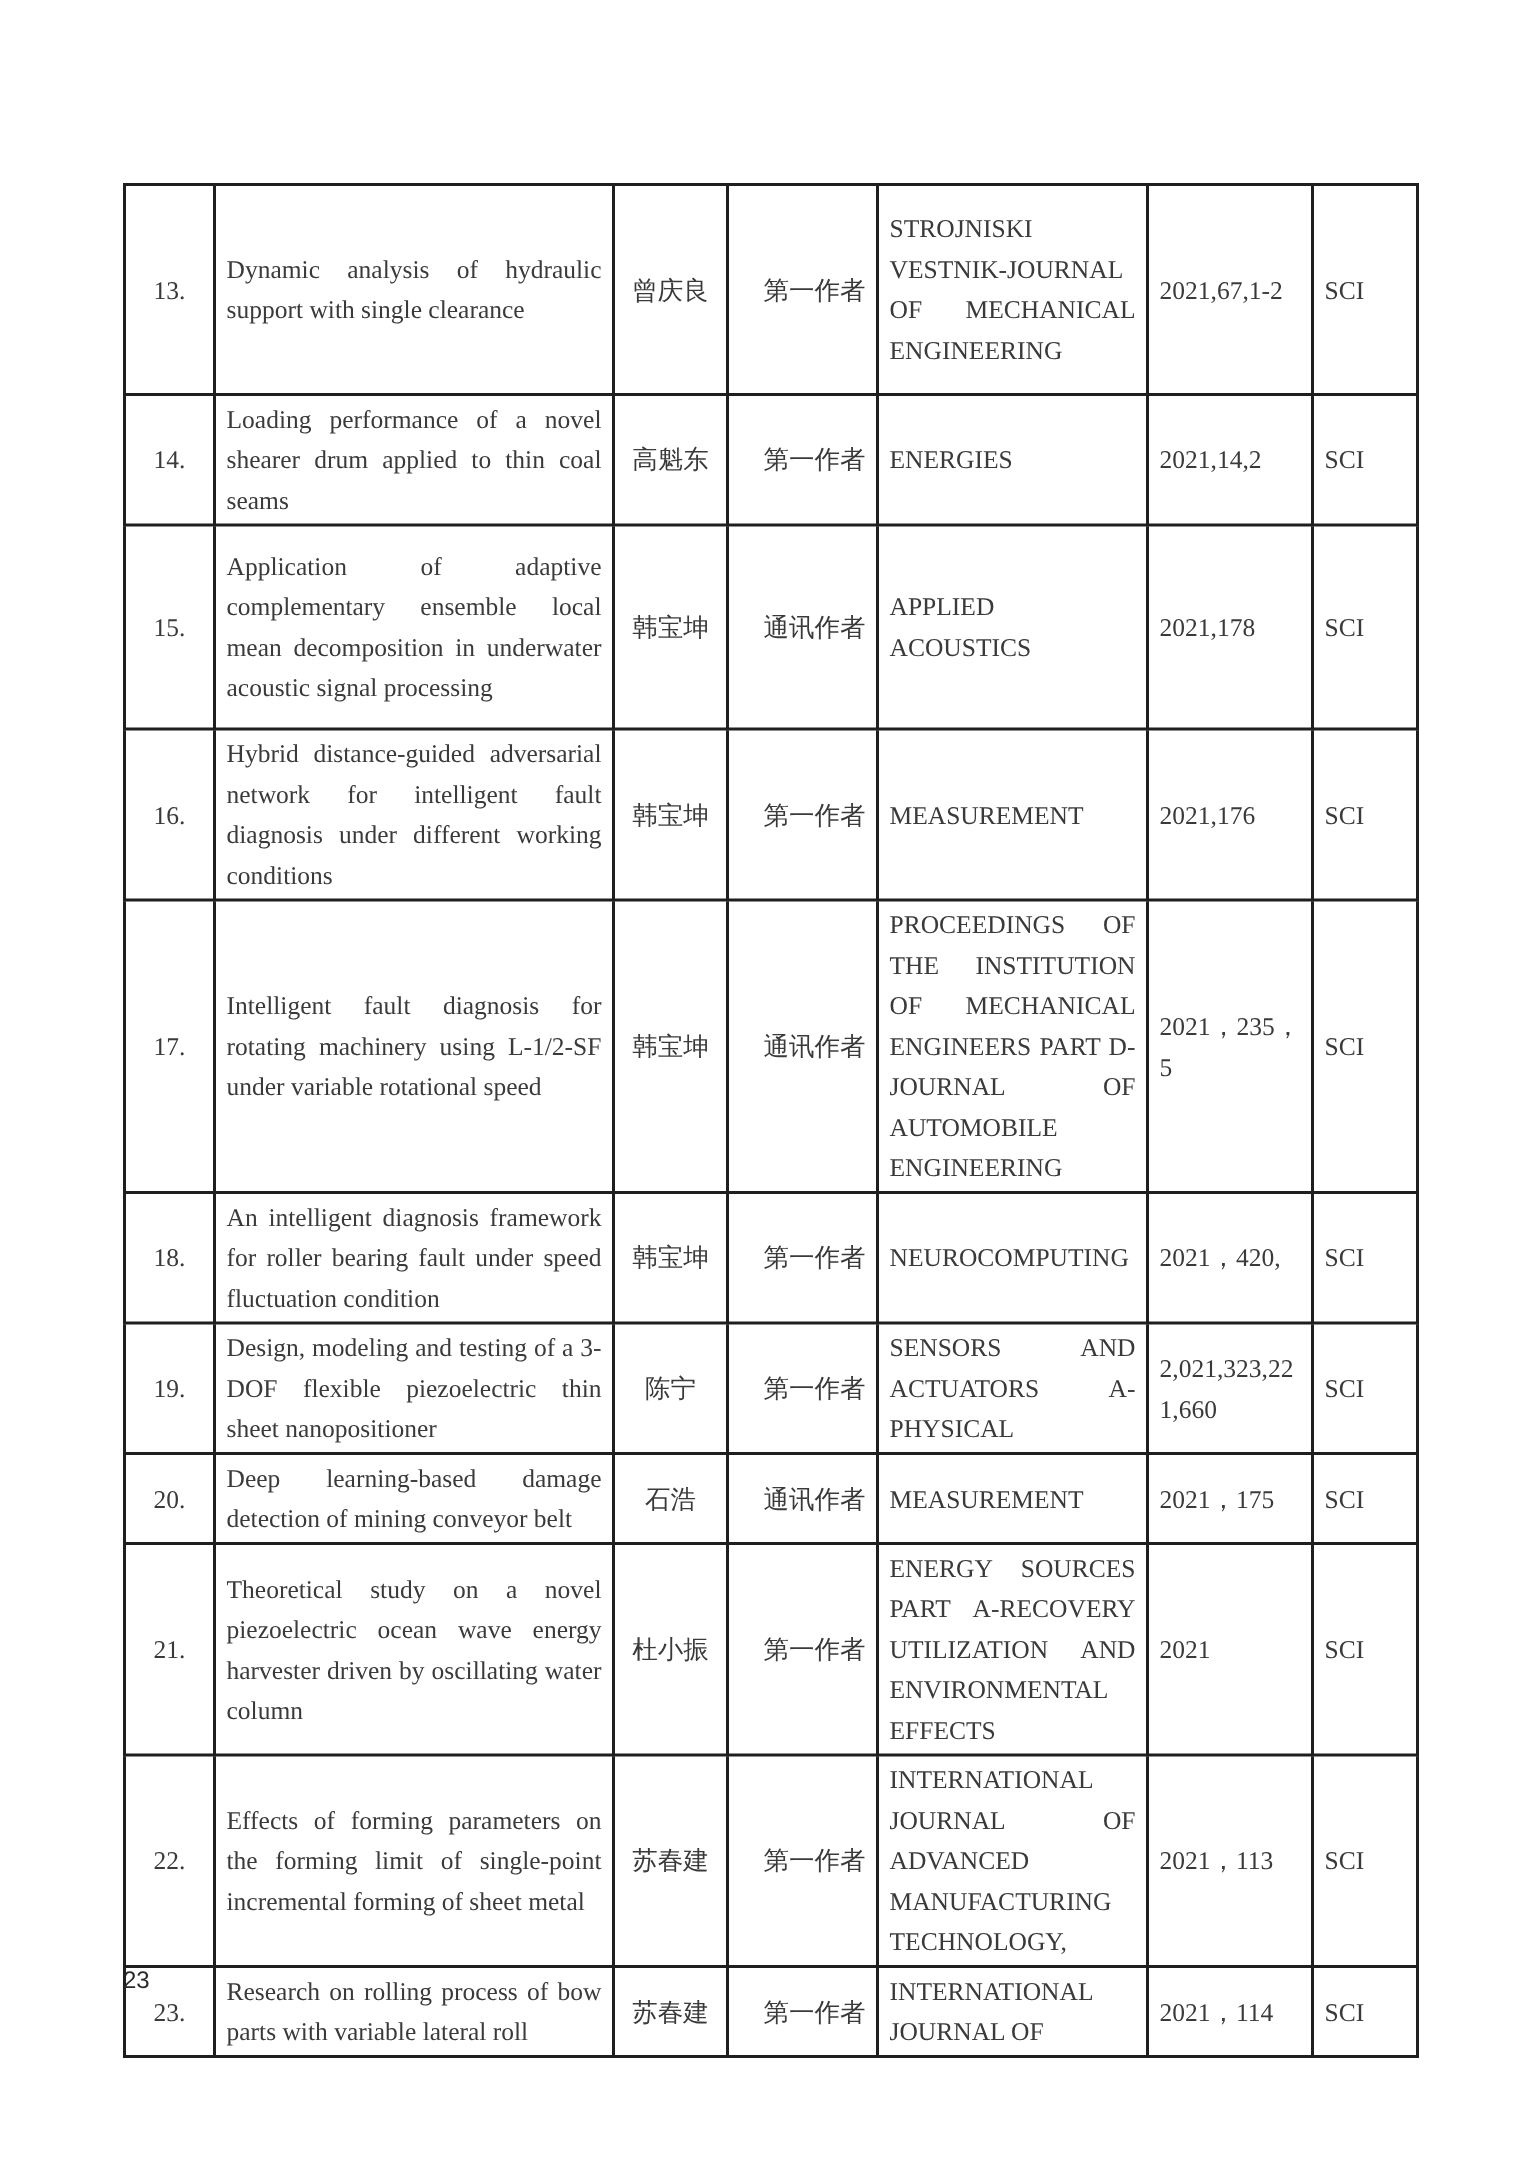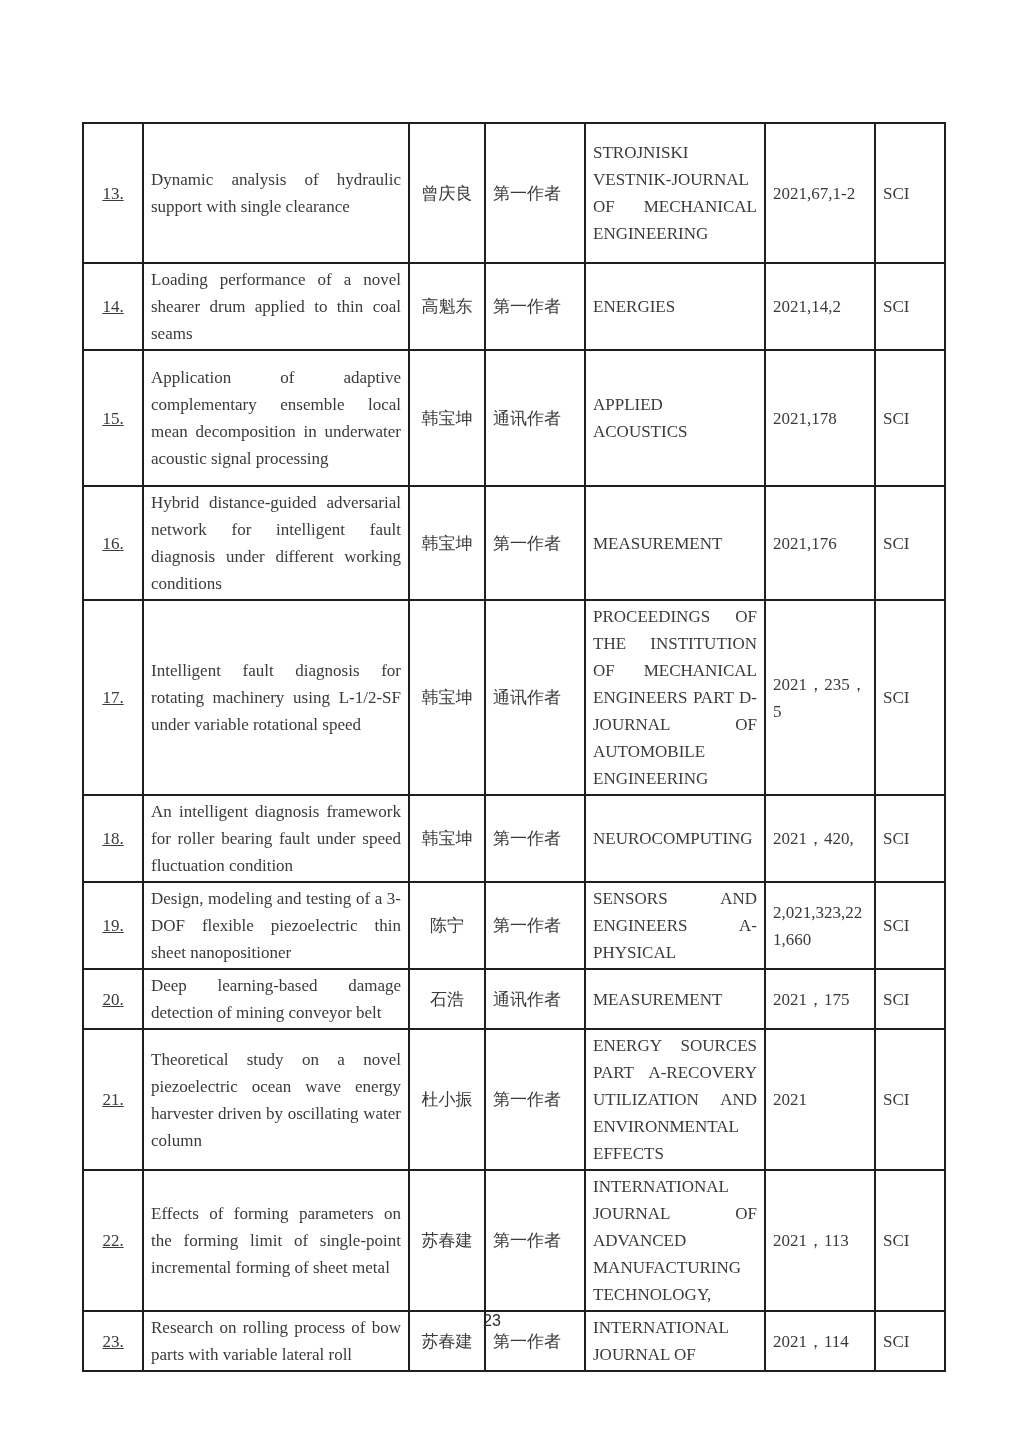--- a/index.html
+++ b/index.html
@@ -11,30 +11,30 @@
   .pub-table{
     position:absolute;left:82px;top:122px;width:862px;
     border-collapse:collapse;table-layout:fixed;
   }
   .pub-table td{
     border:2px solid #1f1f1f;
     font-size:17px;line-height:27px;
     vertical-align:middle;overflow:hidden;
     padding:2px 7px;
   }
-  .c-num{text-align:center;padding:2px 2px;text-decoration:underline;}
+  .c-num{text-align:center;padding:2px 2px;}
   .c-title{text-align:justify;}
   .c-author{text-align:center;font-size:16px;margin-left:14px;}
-  .c-role{text-align:left;font-size:16px;}
+  .c-role{text-align:right;font-size:16px;}
   .c-journal{text-align:justify;overflow-wrap:anywhere;line-height:27px;}
   .c-vol{text-align:justify;overflow-wrap:anywhere;}
   .c-idx{text-align:left;padding-left:12px;margin-left:34px;}
   .page-number{
     position:absolute;left:82px;top:1312px;width:820px;
-    text-align:center;font-size:16px;color:#2a2a2a;
+    text-align:left;font-size:16px;color:#2a2a2a;
     font-family:"Liberation Sans","DejaVu Sans",sans-serif;
   }
 </style>
 </head>
 <body>
 
 <table class="pub-table">
   <colgroup>
     <col style="width:60px">
     <col style="width:266px">
@@ -97,21 +97,21 @@
         <td class="c-role">第一作者</td>
         <td class="c-journal">NEUROCOMPUTING</td>
         <td class="c-vol">2021，420,</td>
         <td class="c-idx">SCI</td>
       </tr>
       <tr style="height: 80px;">
         <td class="c-num">19.</td>
         <td class="c-title">Design, modeling and testing of a 3-DOF flexible piezoelectric thin sheet nanopositioner</td>
         <td class="c-author">陈宁</td>
         <td class="c-role">第一作者</td>
-        <td class="c-journal">SENSORS AND ENGINEERS A-PHYSICAL</td>
+        <td class="c-journal">SENSORS AND ACTUATORS A-PHYSICAL</td>
         <td class="c-vol">2,021,323,221,660</td>
         <td class="c-idx">SCI</td>
       </tr>
       <tr style="height: 52px;">
         <td class="c-num">20.</td>
         <td class="c-title">Deep learning-based damage detection of mining conveyor belt</td>
         <td class="c-author">石浩</td>
         <td class="c-role">通讯作者</td>
         <td class="c-journal">MEASUREMENT</td>
         <td class="c-vol">2021，175</td>

